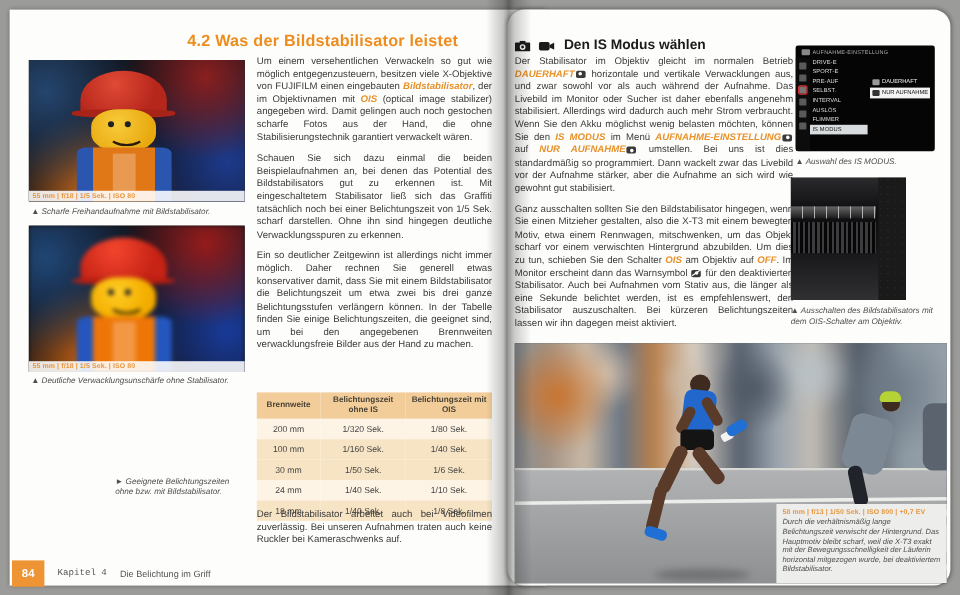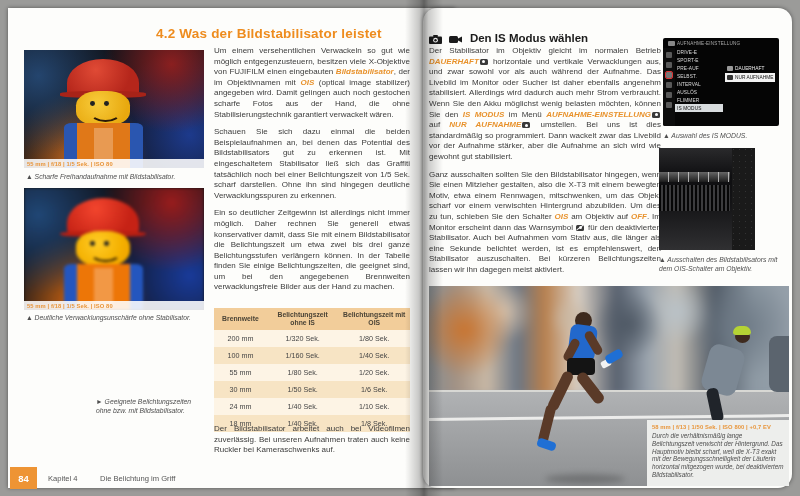--- a/index.html
+++ b/index.html
@@ -122,43 +122,38 @@
   <div class="abs cap" style="left:18px;top:306px;width:180px;">▲ Deutliche Verwacklungsunschärfe ohne Stabilisator.</div>
 
   <div class="abs body-txt" style="left:206px;top:38px;width:196px;">
     <p>
       <span>Um einem versehentlichen Verwackeln so gut wie möglich entgegenzusteuern, besitzen viele X-Objektive von FUJIFILM einen eingebauten </span><span class="hl">Bildstabilisator</span><span>, der im Objektivnamen mit </span><span class="hl">OIS</span><span> (optical image stabilizer) angegeben wird. Damit gelingen auch noch gestochen scharfe Fotos aus der Hand, die ohne Stabilisierungstechnik garantiert verwackelt wären.</span>
     </p>
     <p>Schauen Sie sich dazu einmal die beiden Beispielaufnahmen an, bei denen das Potential des Bildstabilisators gut zu erkennen ist. Mit eingeschaltetem Stabilisator ließ sich das Graffiti tatsächlich noch bei einer Belichtungszeit von 1/5 Sek. scharf darstellen. Ohne ihn sind hingegen deutliche Verwacklungsspuren zu erkennen.</p>
     <p>Ein so deutlicher Zeitgewinn ist allerdings nicht immer möglich. Daher rechnen Sie generell etwas konservativer damit, dass Sie mit einem Bildstabilisator die Belichtungszeit um etwa zwei bis drei ganze Belichtungsstufen verlängern können. In der Tabelle finden Sie einige Belichtungszeiten, die geeignet sind, um bei den angegebenen Brennweiten verwacklungsfreie Bilder aus der Hand zu machen.</p>
   </div>
 
-  <div class="abs" style="left:206px;top:300px;">
+  <div class="abs" style="left:206px;top:319px;">
     <table class="exp">
       <tbody>
           <tr>
         <th style="width:52px;">Brennweite</th>
         <th style="width:72px;">Belichtungszeit ohne IS</th>
         <th style="width:72px;">Belichtungszeit mit OIS</th>
       </tr>
       <tr class="odd">
             <td>200 mm</td>
             <td>1/320 Sek.</td>
             <td>1/80 Sek.</td>
           </tr>
       <tr class="even">
             <td>100 mm</td>
             <td>1/160 Sek.</td>
             <td>1/40 Sek.</td>
           </tr>
-      <tr class="odd">
-            <td>55 mm</td>
-            <td>1/80 Sek.</td>
-            <td>1/20 Sek.</td>
-          </tr>
       <tr class="even">
             <td>30 mm</td>
             <td>1/50 Sek.</td>
             <td>1/6 Sek.</td>
           </tr>
       <tr class="odd">
             <td>24 mm</td>
             <td>1/40 Sek.</td>
             <td>1/10 Sek.</td>
           </tr>
@@ -168,21 +163,21 @@
             <td>1/8 Sek.</td>
           </tr>
     </tbody>
       </table>
   </div>
   <div class="abs cap" style="left:88px;top:390px;width:112px;">► Geeignete Belichtungszeiten ohne bzw. mit Bildstabilisator.</div>
 
   <div class="abs body-txt" style="left:206px;top:416px;width:196px;">Der Bildstabilisator arbeitet auch bei Videofilmen zuverlässig. Bei unseren Aufnahmen traten auch keine Ruckler bei Kameraschwenks auf.</div>
 
   <div class="abs pagenum-box" style="left:2px;top:459px;width:27px;height:22px;">84</div>
-  <div class="abs footer-txt" style="left:40px;top:466px;">Kapitel 4</div>
+  <div class="abs footer-txt" style="left:40px;top:466px;font-family:Liberation Mono, monospace;">Kapitel 4</div>
   <div class="abs footer-txt" style="left:92px;top:466px;">Die Belichtung im Griff</div>
 </div>
 
 <div class="page" id="right-page">
 
   <div class="abs" style="left:6px;top:20px;width:240px;">
     <span class="head-ic">
       <svg width="13" height="9" viewBox="0 0 13 9">
           <rect x="0" y="1.5" width="13" height="7.5" rx="1" fill="#1b1b1b"></rect>
           <rect x="4" y="0" width="5" height="2" rx="1" fill="#1b1b1b"></rect>

